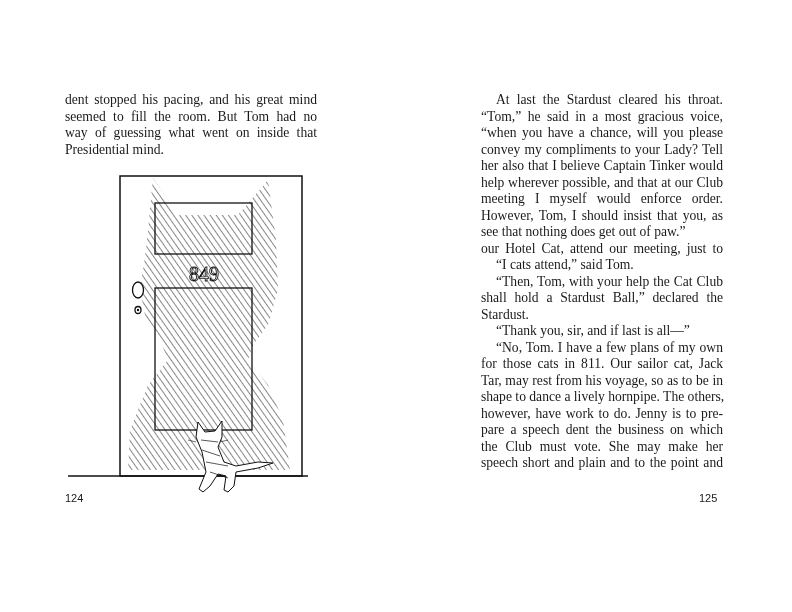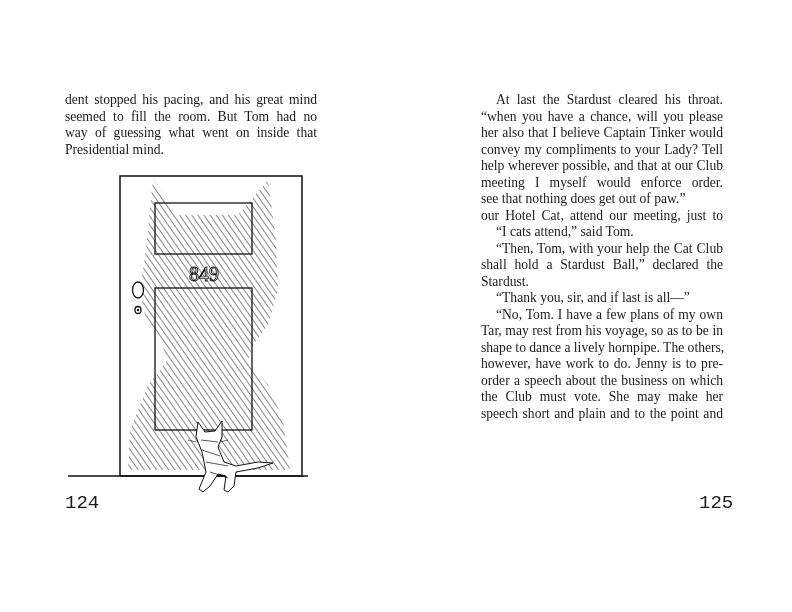--- a/index.html
+++ b/index.html
@@ -9,21 +9,21 @@
   .page-left { left:0; width:396px; height:584px; }
   .page-right { left:396px; width:396px; height:612px; }
   .text-block { position:absolute; font-family:"Liberation Serif", serif; font-size:13.6px;
                 line-height:16.5px; text-align:justify; }
   .left-text { left:65px; top:92px; width:252px; }
   .right-text { left:70px; top:92px; width:257px; }
   .para { margin:0; text-indent:15px; }
   .para.noindent { text-indent:0; }
   .line { display:block; text-align:justify; text-align-last:justify; white-space:nowrap; }
   .line.last { text-align-last:left; }
-  .page-num { position:absolute; top:492px; font-family:Liberation Mono, monospace; font-size:19px; }
+  .page-num { position:absolute; top:492px; font-family:Liberation Sans, sans-serif; font-size:11px; }
   .left-num { left:65px; }
   .right-num { left:303px; }
   .illustration { position:absolute; left:68px; top:170px; width:240px; height:330px; }
 </style>
 </head>
 <body>
 
 <div class="page page-left">
   <div class="text-block left-text">
     <p class="para noindent">
@@ -67,43 +67,46 @@
     </g>
   </svg>
 
   <div class="page-num left-num">124</div>
 </div>
 
 <div class="page page-right">
   <div class="text-block right-text">
     <p class="para">
       <span class="line" style="padding-left:15px">At last the Stardust cleared his throat.</span>
+      <span class="line">“Tom,” he said in a most gracious voice,</span>
       <span class="line">“when you have a chance, will you please</span>
+      <span class="line">convey my compliments to your Lady? Tell</span>
       <span class="line">her also that I believe Captain Tinker would</span>
-      <span class="line">convey my compliments to your Lady? Tell</span>
       <span class="line">help wherever possible, and that at our Club</span>
       <span class="line">meeting I myself would enforce order.</span>
+      <span class="line">However, Tom, I should insist that you, as</span>
       <span class="line last">see that nothing does get out of paw.”</span>
       <span class="line">our Hotel Cat, attend our meeting, just to</span>
     </p>
     <p class="para">
       <span class="line last" style="padding-left:15px">“I cats attend,” said Tom.</span>
     </p>
     <p class="para">
       <span class="line" style="padding-left:15px">“Then, Tom, with your help the Cat Club</span>
       <span class="line">shall hold a Stardust Ball,” declared the</span>
       <span class="line last">Stardust.</span>
     </p>
     <p class="para">
       <span class="line last" style="padding-left:15px">“Thank you, sir, and if last is all—”</span>
     </p>
     <p class="para">
       <span class="line" style="padding-left:15px">“No, Tom. I have a few plans of my own</span>
+      <span class="line">for those cats in 811. Our sailor cat, Jack</span>
       <span class="line">Tar, may rest from his voyage, so as to be in</span>
       <span class="line">shape to dance a lively hornpipe. The others,</span>
       <span class="line">however, have work to do. Jenny is to pre-</span>
-      <span class="line">order a speech about the business on which</span>
+      <span class="line">pare a speech dent the business on which</span>
       <span class="line">the Club must vote. She may make her</span>
       <span class="line">speech short and plain and to the point and</span>
     </p>
   </div>
   <div class="page-num right-num">125</div>
 </div>
 
 </body></html>

